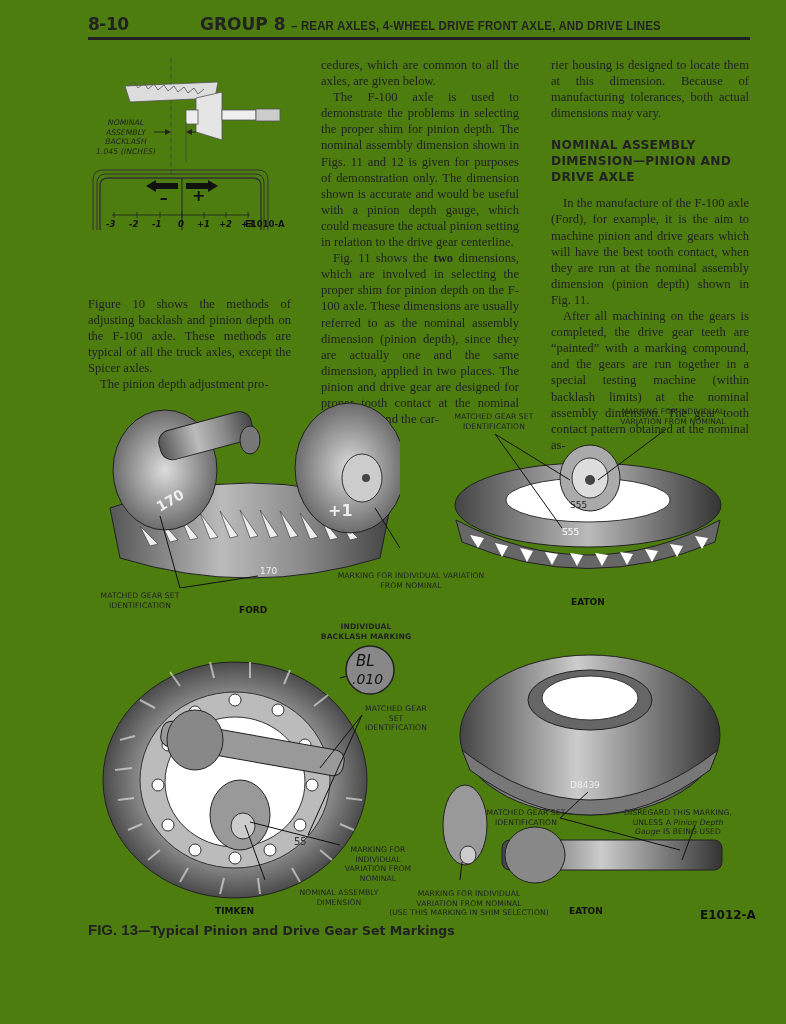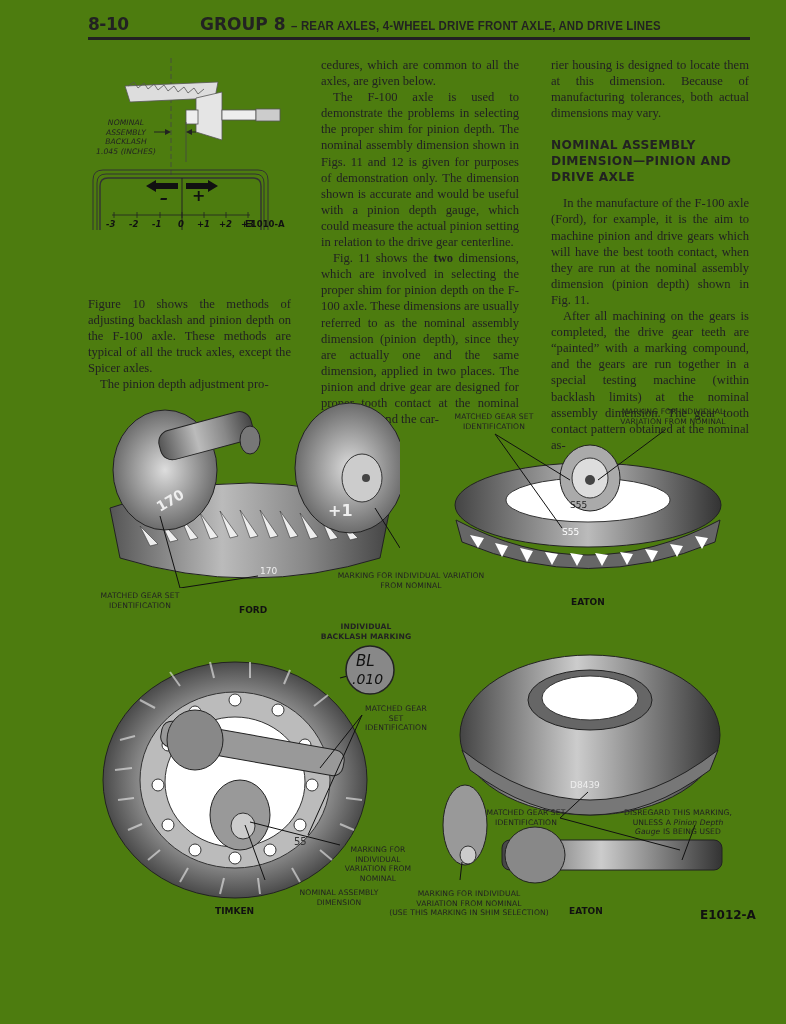--- a/index.html
+++ b/index.html
@@ -281,14 +281,17 @@
     <div>(USE THIS MARKING IN SHIM SELECTION)</div>
   </div>
   <div class="label" style="left:610px;top:808px;width:136px;">
     <div>DISREGARD THIS MARKING,</div>
     <div><span>UNLESS A </span><i>Pinion Depth</i></div>
     <div><i>Gauge</i><span> IS BEING USED</span></div>
   </div>
   <div class="blabel" style="left:569px;top:906px;">EATON</div>
   <div class="blabel" style="left:700px;top:908px;font-size:12px;">E1012-A</div>
 
+  <div class="cap" style="position:absolute;left:88px;top:920px;width:400px;line-height:20px;">
+    <span class="fig">FIG. 13</span><span class="txt">—Typical Pinion and Drive Gear Set Markings</span>
+  </div>
 
 </div>
 
 </body></html>

